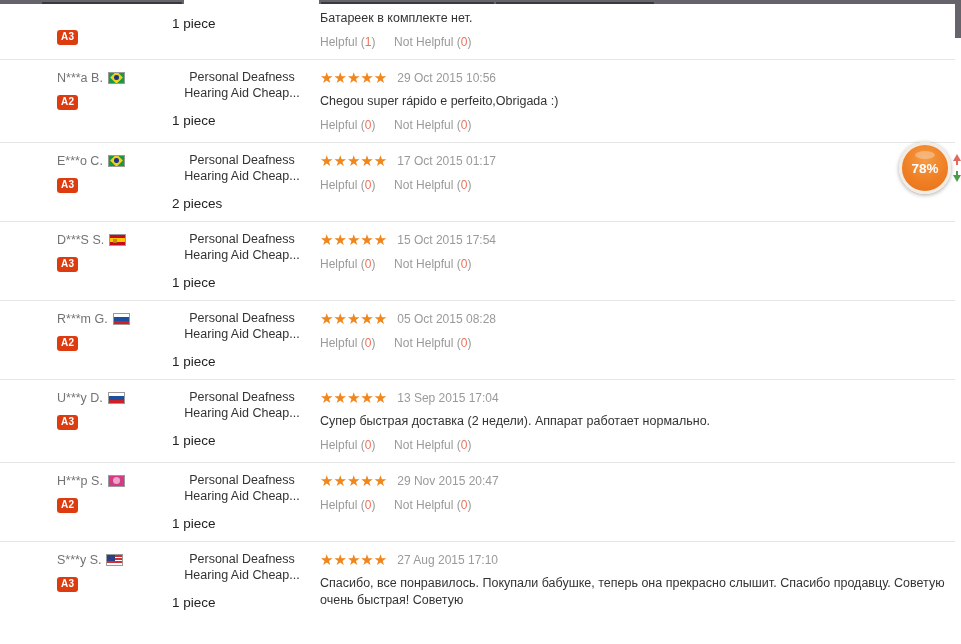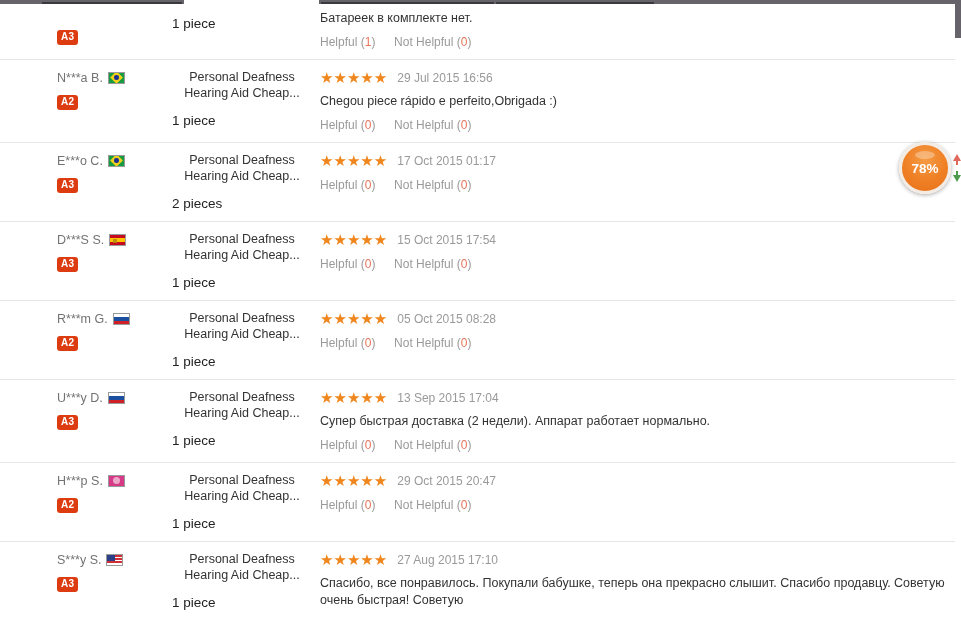--- a/index.html
+++ b/index.html
@@ -338,23 +338,23 @@
         </div>
         <span class="level-badge">A2</span>
       </div>
       <div class="col-item">
         <div class="item-name">Personal Deafness Hearing Aid Cheap...</div>
         <div class="item-qty">1 piece</div>
       </div>
       <div class="col-review">
         <div class="rating-line">
           <span class="stars">★★★★★</span>
-          <span class="review-date">29 Jul 2015 16:56</span>
-        </div>
-        <div class="review-text">Chegou piece rápido e perfeito,Obrigada :)</div>
+          <span class="review-date">29 Oct 2015 10:56</span>
+        </div>
+        <div class="review-text">Chegou super rápido e perfeito,Obrigada :)</div>
         <div class="helpful-line">
           <span><span>Helpful</span> (<span class="count">0</span>)</span>
           <span class="gap"></span>
           <span><span>Not Helpful</span> (<span class="count">0</span>)</span>
         </div>
       </div>
     </div>
 
     <div class="row">
       <div class="col-user">
@@ -465,21 +465,21 @@
         </div>
         <span class="level-badge">A2</span>
       </div>
       <div class="col-item">
         <div class="item-name">Personal Deafness Hearing Aid Cheap...</div>
         <div class="item-qty">1 piece</div>
       </div>
       <div class="col-review">
         <div class="rating-line">
           <span class="stars">★★★★★</span>
-          <span class="review-date">29 Oct 2015 20:47</span>
+          <span class="review-date">29 Nov 2015 20:47</span>
         </div>
         <div class="helpful-line">
           <span><span>Helpful</span> (<span class="count">0</span>)</span>
           <span class="gap"></span>
           <span><span>Not Helpful</span> (<span class="count">0</span>)</span>
         </div>
       </div>
     </div>
 
     <div class="row clipped-bottom">

